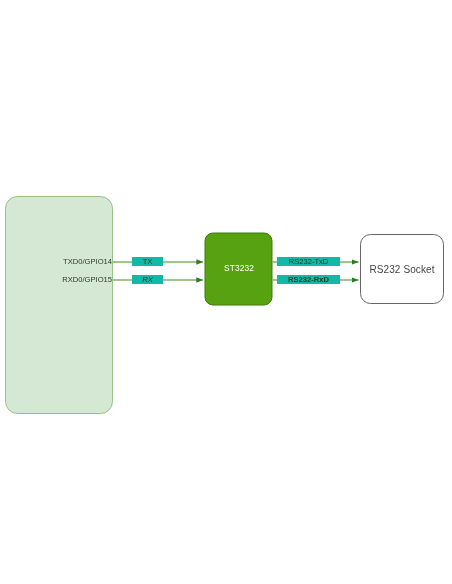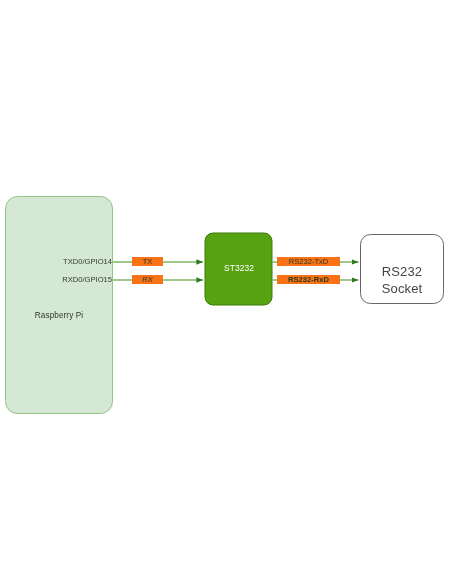--- a/index.html
+++ b/index.html
@@ -61,41 +61,41 @@
     width: 68px;
     color: #ffffff;
     font-size: 8.4px;
   }
 
   .socket-label {
     left: 360px;
     top: 248px;
     width: 84px;
     color: #444444;
-    font-size: 13px;
+    font-size: 10px;
   }
 
   .pin-label {
     position: absolute;
     font-size: 7.6px;
     color: #2e3b2b;
     text-align: right;
     white-space: nowrap;
     pointer-events: none;
   }
   .pin-txd { left: 34px; top: 241px; width: 78px; }
   .pin-rxd { left: 34px; top: 259px; width: 78px; }
 
   .edge-label {
     position: absolute;
     font-size: 7.6px;
     color: #233a22;
     text-align: center;
     white-space: nowrap;
-    background: #f97316;
+    background: #14b8a6;
     padding: 0 1.5px;
     pointer-events: none;
   }
   .lbl-tx  { left: 132px; top: 241px; width: 28px; }
   .lbl-rx  { left: 132px; top: 259px; width: 28px; font-style: italic; }
   .lbl-txd { left: 277px; top: 241px; width: 60px; }
   .lbl-rxd { left: 277px; top: 259px; width: 60px; font-weight: bold; }
 </style>
 </head>
 <body>
@@ -121,21 +121,20 @@
 
     <line x1="272" y1="246" x2="358.5" y2="246" stroke="#82b366" stroke-width="1.3" marker-end="url(#arrow-green)"></line>
 
     <line x1="272" y1="264" x2="358.5" y2="264" stroke="#82b366" stroke-width="1.3" marker-end="url(#arrow-green)"></line>
   </svg>
 
   <div class="pin-label pin-txd">TXD0/GPIO14</div>
   <div class="pin-label pin-rxd">RXD0/GPIO15</div>
 
   <div class="node-label rpi-label">
-    <div>Raspberry Pi</div>
   </div>
 
   <div class="node-label st3232-label">ST3232</div>
 
   <div class="node-label socket-label">RS232 Socket</div>
 
   <div class="edge-label lbl-tx">TX</div>
   <div class="edge-label lbl-rx">RX</div>
   <div class="edge-label lbl-txd">RS232-TxD</div>
   <div class="edge-label lbl-rxd">RS232-RxD</div>

